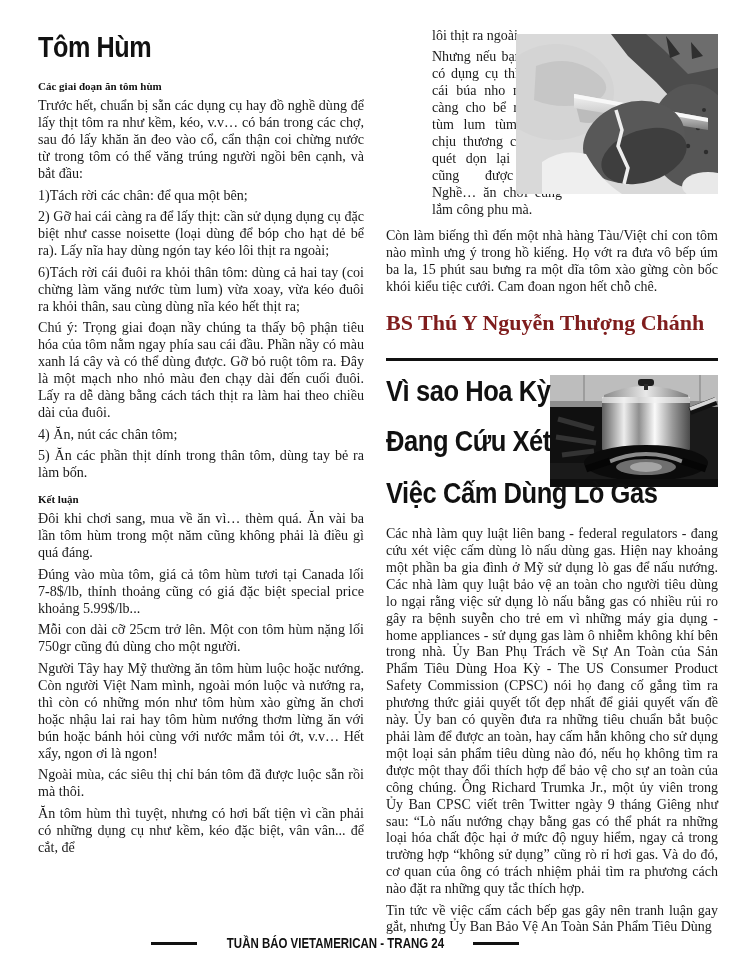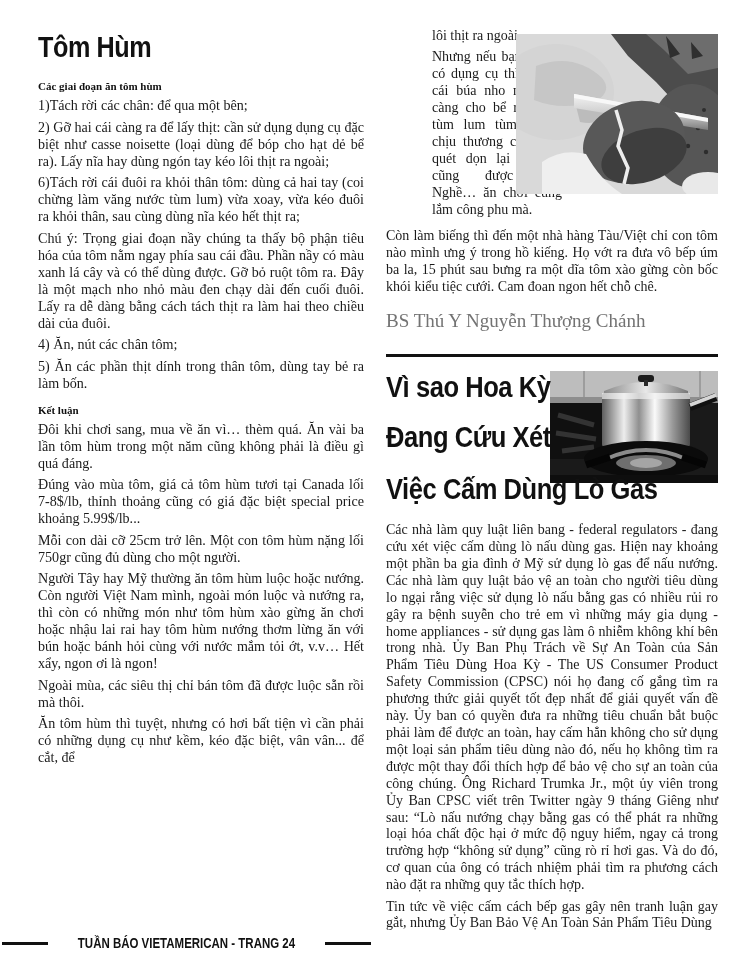--- a/index.html
+++ b/index.html
@@ -19,55 +19,56 @@
   }
   h2.subhead{font-size:11px;font-weight:bold;margin:12px 0 5px 0;color:#111;}
   p.body{font-size:14.1px;line-height:17px;text-align:justify;margin:0 0 4.5px 0;}
   .col-right p.body{font-size:14px;line-height:16.9px;}
 
   .cont-wrap{position:relative;min-height:200px;}
   .claw-img{position:absolute;right:0;top:6px;width:202px;height:160px;display:block;}
   .narrow{width:130px;margin-left:46px;}
   .narrow p.body{text-align:justify;}
 
-  p.byline{font-size:19px;font-weight:normal;margin:14px 0 0 0;color:#737373;}
+  p.byline{font-size:22px;font-weight:bold;margin:14px 0 0 0;color:#7f1d1d;}
   .rule{height:3.5px;background:#111;margin:22px 0 0 0;}
 
   .article2{position:relative;margin-top:14px;}
   .stove-img{position:absolute;right:0;top:0;width:168px;height:112px;display:block;}
   .hl-line{
     display:block;font-family:"Liberation Sans", sans-serif;font-weight:bold;
     font-size:29px;letter-spacing:-0.5px;color:#111;
     transform:scaleX(0.88);transform-origin:left center;
     white-space:nowrap;
   }
   .hl-1{width:160px;margin-top:12px;}
   .hl-2{width:160px;margin-top:17px;}
   .hl-3{width:100%;margin-top:19px;margin-bottom:16px;}
 
   .footer{
-    position:absolute;left:0;top:933px;width:670px;
+    position:absolute;left:0;top:933px;width:670px;text-align:center;
     white-space:nowrap;
   }
   .ftext{
     display:inline-block;font-family:"Liberation Sans", sans-serif;font-weight:bold;
     font-size:14px;letter-spacing:0;color:#111;
     transform:scaleX(0.82);vertical-align:middle;
   }
   .frule{
     display:inline-block;width:46px;height:3px;background:#111;
     vertical-align:middle;margin:0 2px;
   }
 </style>
 </head>
 <body>
 
 <div class="col-left">
   <h1 class="big-title">Tôm Hùm</h1>
   <h2 class="subhead">Các giai đoạn ăn tôm hùm</h2>
+  <p class="body">Trước hết, chuẩn bị sẵn các dụng cụ hay đồ nghề dùng để lấy thịt tôm ra như kềm, kéo, v.v… có bán trong các chợ, sau đó lấy khăn ăn đeo vào cổ, cẩn thận coi chừng nước từ trong tôm có thể văng trúng người ngồi bên cạnh, và bắt đầu:</p>
   <p class="body">1)Tách rời các chân: để qua một bên;</p>
   <p class="body">2) Gỡ hai cái càng ra để lấy thịt: cần sử dụng dụng cụ đặc biệt như casse noisette (loại dùng để bóp cho hạt dẻ bể ra). Lấy nĩa hay dùng ngón tay kéo lôi thịt ra ngoài;</p>
   <p class="body">6)Tách rời cái đuôi ra khỏi thân tôm: dùng cả hai tay (coi chừng làm văng nước tùm lum) vừa xoay, vừa kéo đuôi ra khỏi thân, sau cùng dùng nĩa kéo hết thịt ra;</p>
   <p class="body">Chú ý: Trọng giai đoạn nầy chúng ta thấy bộ phận tiêu hóa của tôm nằm ngay phía sau cái đầu. Phần nầy có màu xanh lá cây và có thể dùng được. Gỡ bỏ ruột tôm ra. Đây là một mạch nho nhỏ màu đen chạy dài đến cuối đuôi. Lấy ra dễ dàng bằng cách tách thịt ra làm hai theo chiều dài của đuôi.</p>
   <p class="body">4) Ăn, nút các chân tôm;</p>
   <p class="body">5) Ăn các phần thịt dính trong thân tôm, dùng tay bẻ ra làm bốn.</p>
   <h2 class="subhead">Kết luận</h2>
   <p class="body">Đôi khi chơi sang, mua về ăn vì… thèm quá. Ăn vài ba lần tôm hùm trong một năm cũng không phải là điều gì quá đáng.</p>
   <p class="body">Đúng vào mùa tôm, giá cả tôm hùm tươi tại Canada lối 7-8$/lb, thỉnh thoảng cũng có giá đặc biệt special price khoảng 5.99$/lb...</p>
   <p class="body">Mỗi con dài cỡ 25cm trở lên. Một con tôm hùm nặng lối 750gr cũng đủ dùng cho một người.</p>

